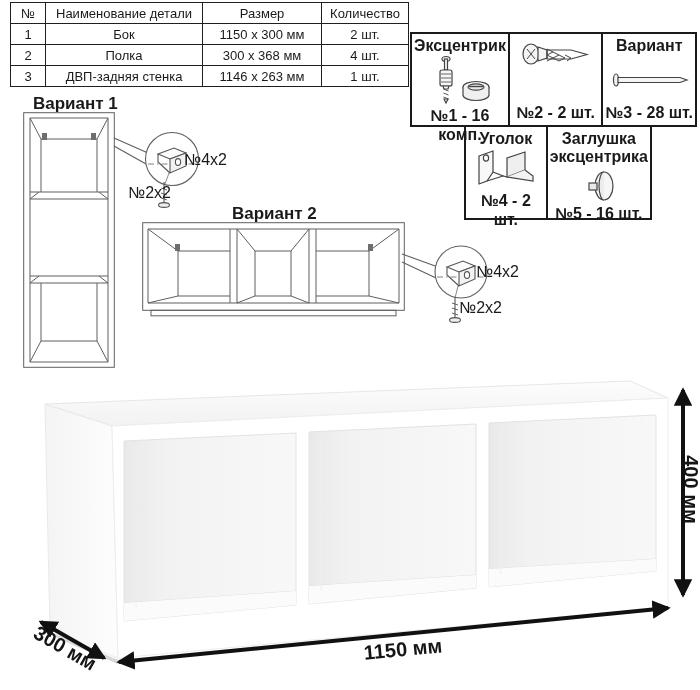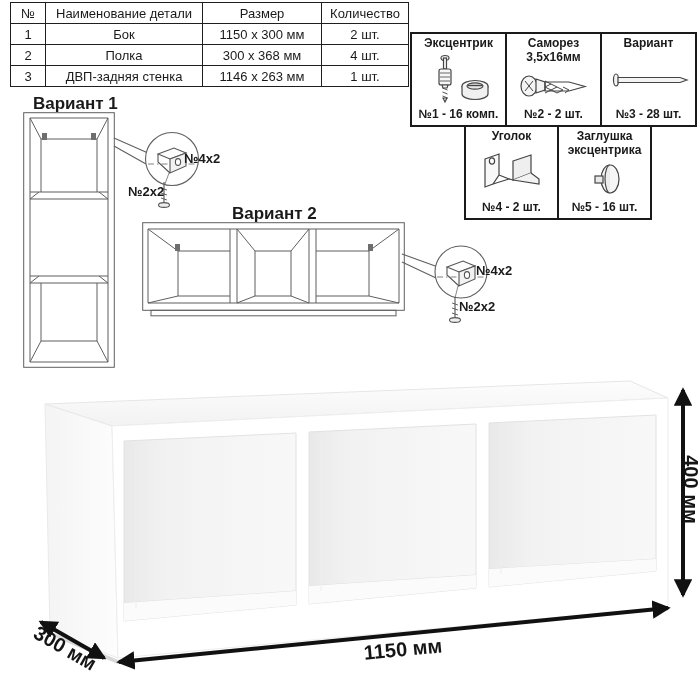--- a/index.html
+++ b/index.html
@@ -10,30 +10,30 @@
   
   .parts-table{position:absolute;left:10px;top:2px;border-collapse:collapse;font-size:13px;}
   .parts-table th,.parts-table td{border:1.6px solid #1f1f1f;padding:1px 5px;height:18px;text-align:center;font-weight:normal;white-space:nowrap;}
   .parts-table th{font-weight:normal;}
   .parts-table .c-num{width:24px;}
   .parts-table .c-name{width:146px;text-align:center;}
   .parts-table th.c-name{text-align:center;}
   .parts-table .c-size{width:108px;}
   .parts-table .c-qty{width:76px;}
   
-  .hw-box{position:absolute;left:410px;top:32px;width:287px;font-size:12px;font-weight:bold;}
+  .hw-box{position:absolute;left:410px;top:32px;width:287px;font-size:16px;font-weight:bold;}
   .hw-row1{display:flex;border:2px solid #1a1a1a;box-sizing:border-box;width:287px;}
   .hw-row2{display:flex;border:2px solid #1a1a1a;border-top:none;box-sizing:border-box;width:188px;margin-left:54px;}
   .hw-cell{flex:1;height:91px;display:flex;flex-direction:column;justify-content:space-between;align-items:center;
     padding:3px 2px;box-sizing:border-box;text-align:center;line-height:1.15;}
   .hw-cell.sep{border-right:2px solid #1a1a1a;}
   .hw-ico{flex:0 0 auto;}
   
   .v-title{position:absolute;font-size:17px;font-weight:bold;white-space:nowrap;}
-  .co-label{position:absolute;font-size:13px;font-weight:bold;white-space:nowrap;}
+  .co-label{position:absolute;font-size:16px;font-weight:normal;white-space:nowrap;}
   
   .drw{position:absolute;}
   
   .dim{position:absolute;font-size:20px;font-weight:bold;color:#151515;text-align:center;white-space:nowrap;}
   .dim-w{left:333px;top:638px;width:140px;transform:rotate(-5.5deg);}
   .dim-h{left:640px;top:478px;width:100px;transform:rotate(90deg);}
   .dim-d{left:12px;top:637px;width:106px;transform:rotate(30deg);}
 </style>
 </head>
 <body>
@@ -82,21 +82,20 @@
           <path d="M20,44 l2,4 l2,-4 z"></path>
           <ellipse cx="52" cy="32" rx="13" ry="5.5"></ellipse>
           <path d="M39,32 v8 a13,5.5 0 0 0 26 0 v-8" fill="#f0f0f0"></path>
           <ellipse cx="52" cy="32" rx="8" ry="3.2" fill="#e8e8e8"></ellipse>
           <path d="M45,31.5 h14" stroke-width="1.4"></path>
         </g>
       </svg>
       <div>№1 - 16 комп.</div>
     </div>
     <div class="hw-cell sep">
-      <div>Саморез 3,5х16мм</div>
       <svg class="hw-ico" width="74" height="34" viewBox="0 0 74 34">
         <g stroke="#444" stroke-width="1.2" fill="#f4f4f4">
           <ellipse cx="12" cy="17" rx="8" ry="10"></ellipse>
           <path d="M8,12 l8,10 M8,22 l8,-10" stroke-width="1" fill="none"></path>
           <path d="M19,10 L28,13 L28,21 L19,24 z"></path>
           <path d="M28,12 l6,3 l-6,3 l6,3 l-6,3 M34,15 l6,3 l-6,3 l6,3 M40,18 l6,3 l-6,3 M46,18 l6,3 l-4,3" fill="none" stroke-width="1"></path>
           <path d="M28,13 h24 l16,4.5 l-16,4.5 h-24 z" fill="none"></path>
         </g>
       </svg>
       <div>№2 - 2 шт.</div>

